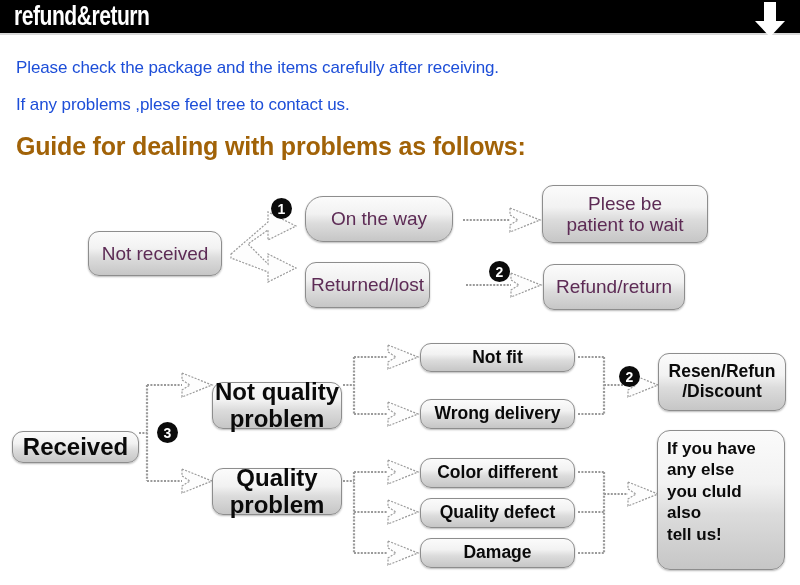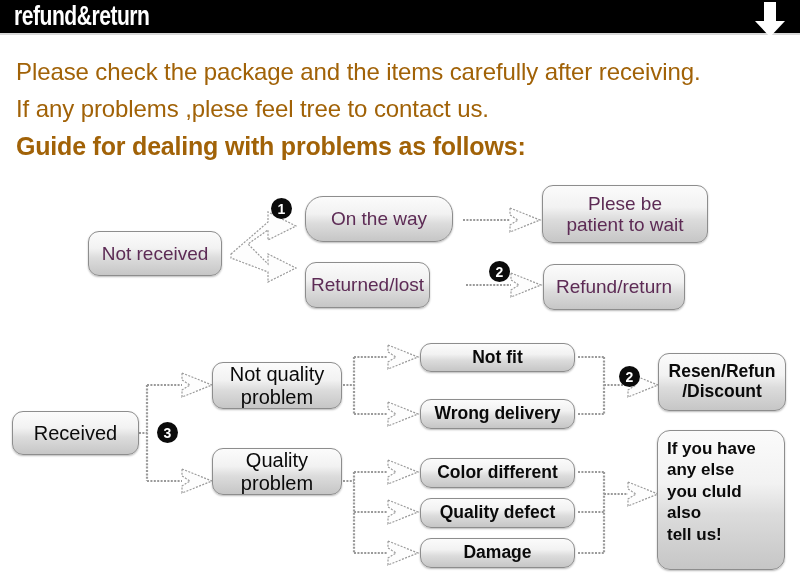--- a/index.html
+++ b/index.html
@@ -45,22 +45,22 @@
   }
   #header-arrow {
     position: absolute;
     left: 753px; top: 2px;
     width: 34px; height: 36px;
   }
 
   
   .intro-line {
     position: absolute;
-    font-size: 24px;
-    color: #a16207;
+    font-size: 17px;
+    color: #1d4ed8;
     white-space: nowrap;
     letter-spacing: -0.1px;
   }
   #intro-line-1 { left: 16px; top: 58px; }
   #intro-line-2 { left: 16px; top: 95px; }
 
   #guide-heading {
     position: absolute;
     left: 16px; top: 132px;
     font-size: 25px;
@@ -82,21 +82,21 @@
                 #dcdcdc 60%,
                 #c6c6c6 100%);
     box-shadow: 0 1px 2px rgba(0,0,0,0.28);
     display: flex;
     align-items: center;
     justify-content: center;
     text-align: center;
     line-height: 1.12;
   }
   .flow-box.purple  { color: #5d2b55; font-size: 19px; }
-  .flow-box.dark    { color: #0a0a0a; font-size: 20px; font-weight: 400; }
+  .flow-box.dark    { color: #0a0a0a; font-size: 24px; font-weight: 700; margin-top: 20px; }
   .flow-box.dark-sm { color: #0a0a0a; font-size: 17.5px; font-weight: 600; }
   .flow-box.note {
     color: #0a0a0a;
     font-size: 17px;
     font-weight: 600;
     text-align: left;
     justify-content: flex-start;
     align-items: flex-start;
     padding: 7px 9px;
     line-height: 1.26;
@@ -217,21 +217,21 @@
   <polygon class="hollow-arrow" points="628,373 658,385 628,397 628,390 636,385 628,380"></polygon>
 
   <path class="conn-line" d="M578,472 L604,472"></path>
   <path class="conn-line" d="M578,512 L604,512"></path>
   <path class="conn-line" d="M578,553 L604,553"></path>
   <path class="conn-line" d="M604,472 L604,553"></path>
   <path class="conn-line" d="M604,494 L628,494"></path>
   <polygon class="hollow-arrow" points="628,482 658,494 628,506 628,499 636,494 628,489"></polygon>
 </svg>
 
-<div class="flow-box dark" style="left:12px; top:411px; width:127px; height:44px;">Received</div>
+<div class="flow-box dark" style="left:12px; top:411px; width:127px; height:32px;">Received</div>
 
 <div class="badge" style="left:157px; top:422px;">3</div>
 
 <div class="flow-box dark" style="left:212px; top:362px; width:130px; height:47px;">
   <div>
     <div>Not quality</div>
     <div>problem</div>
   </div>
 </div>
 

